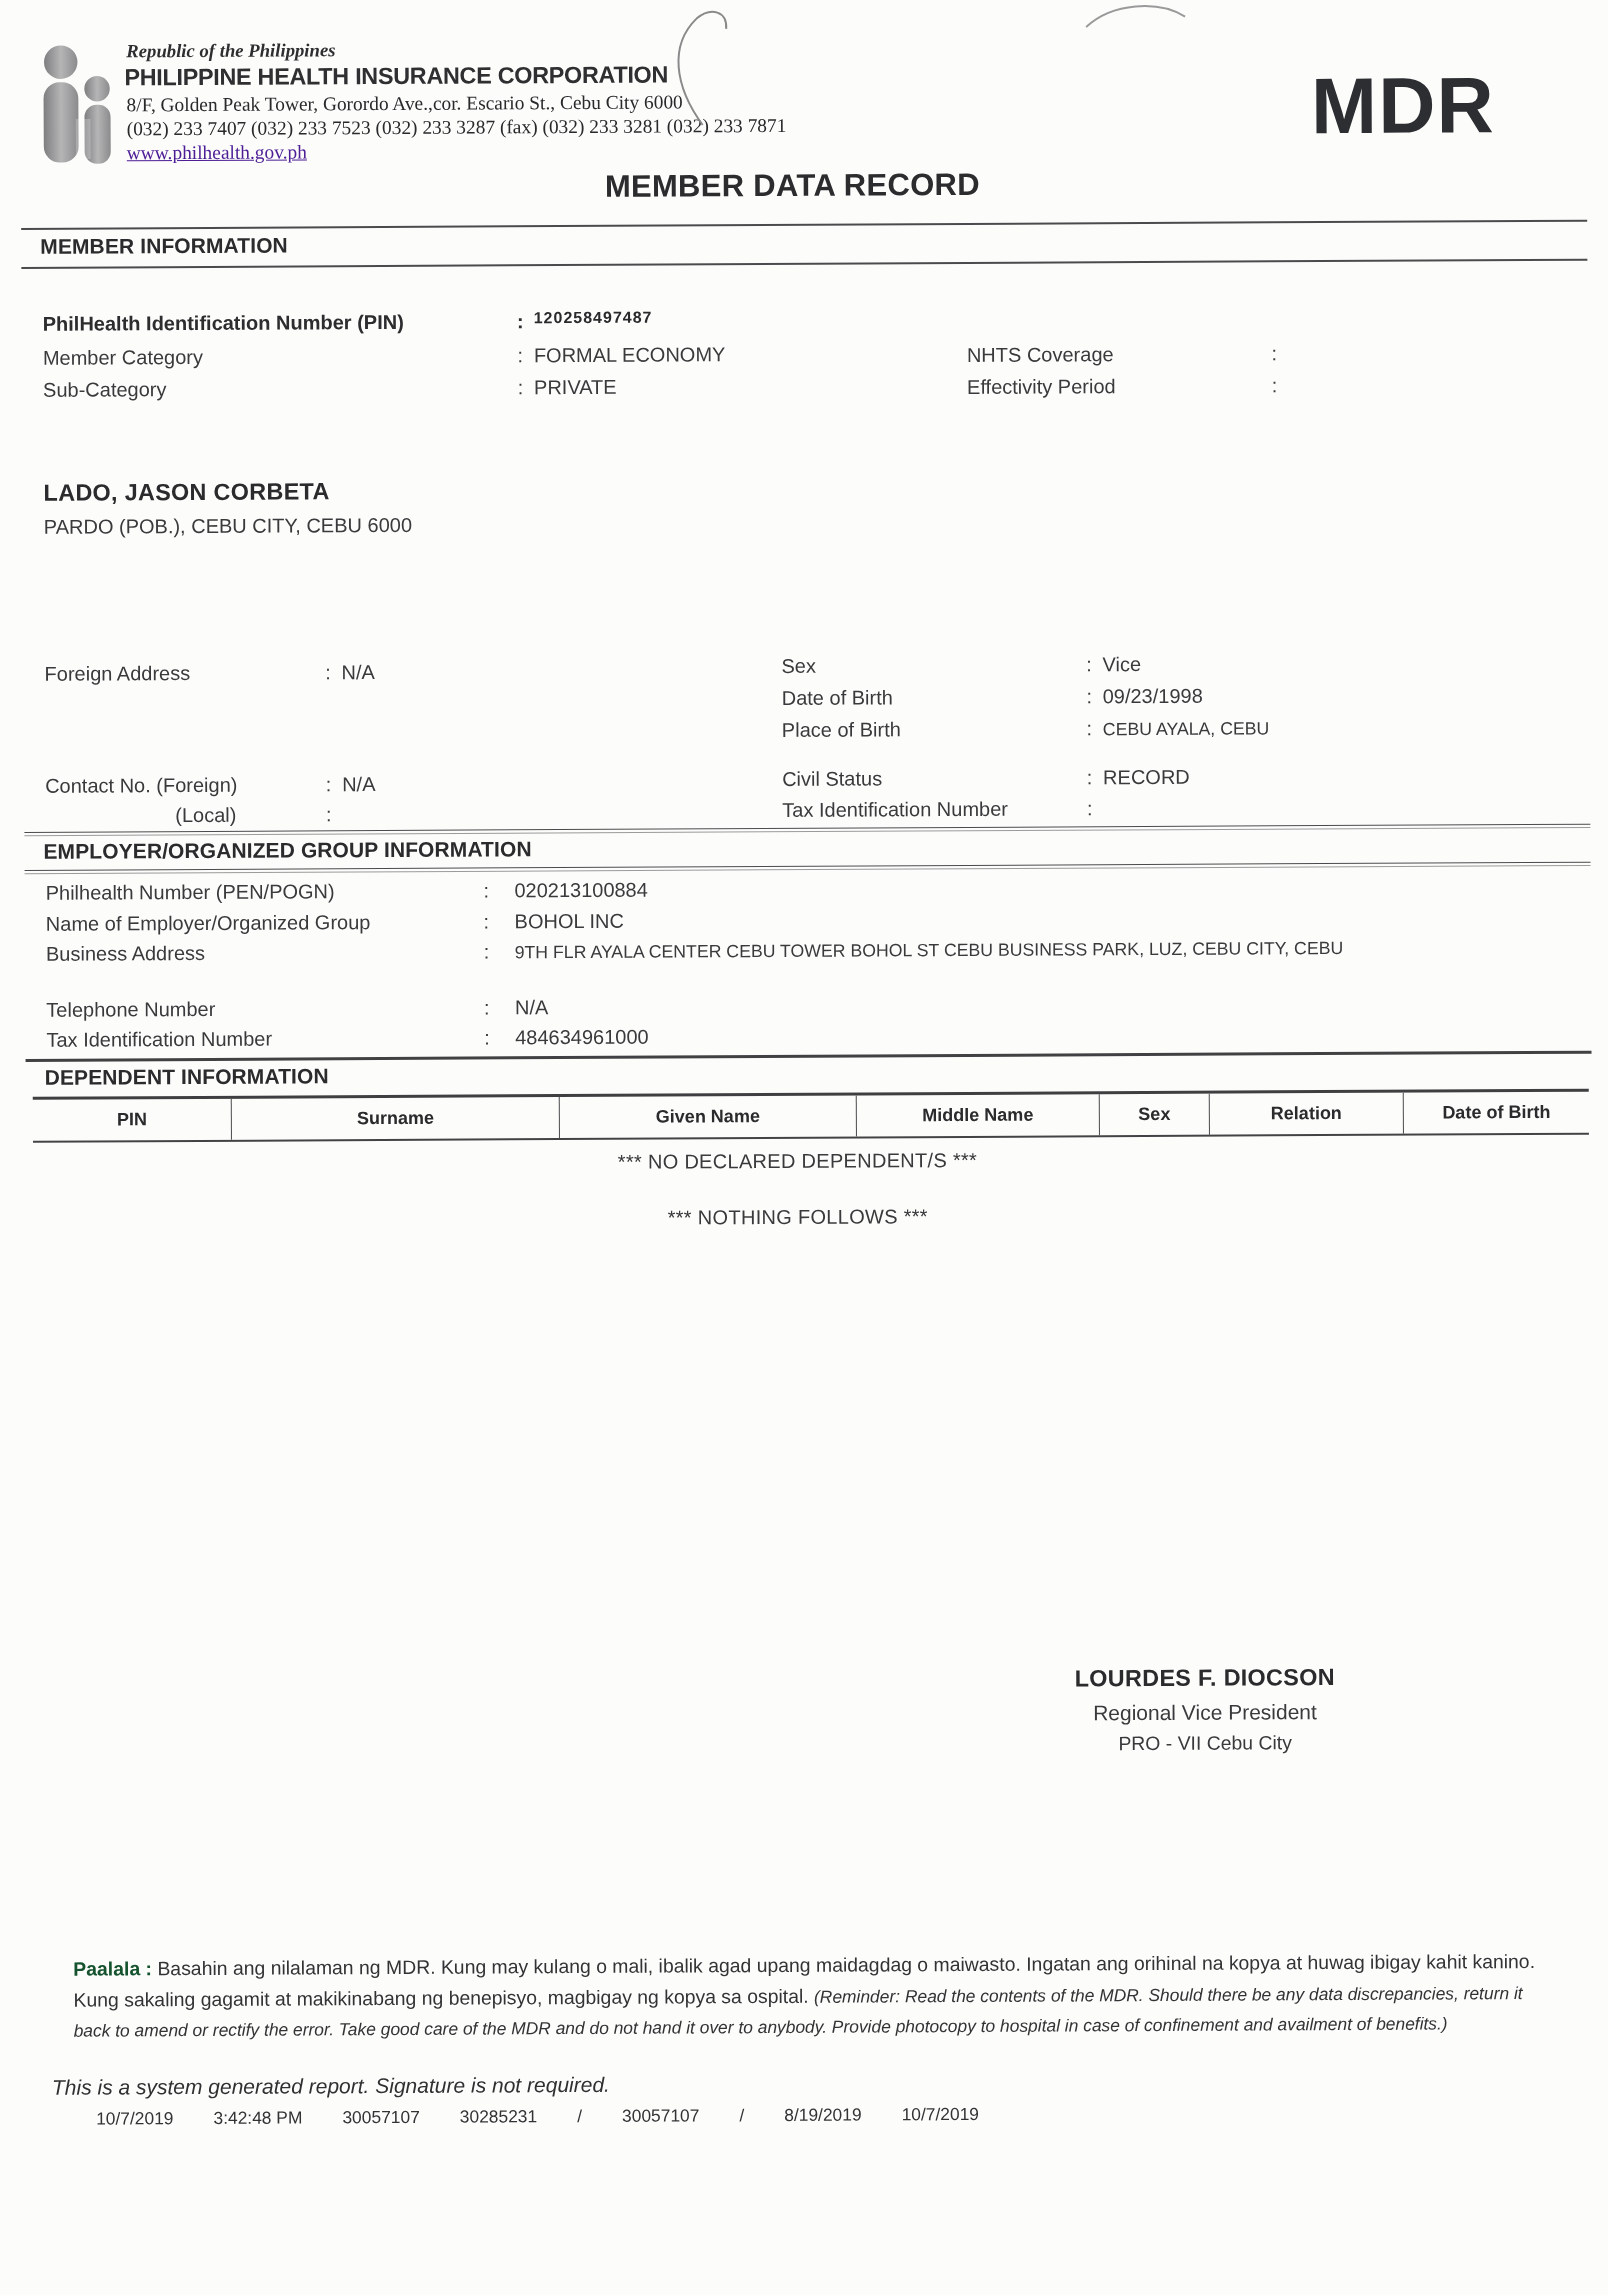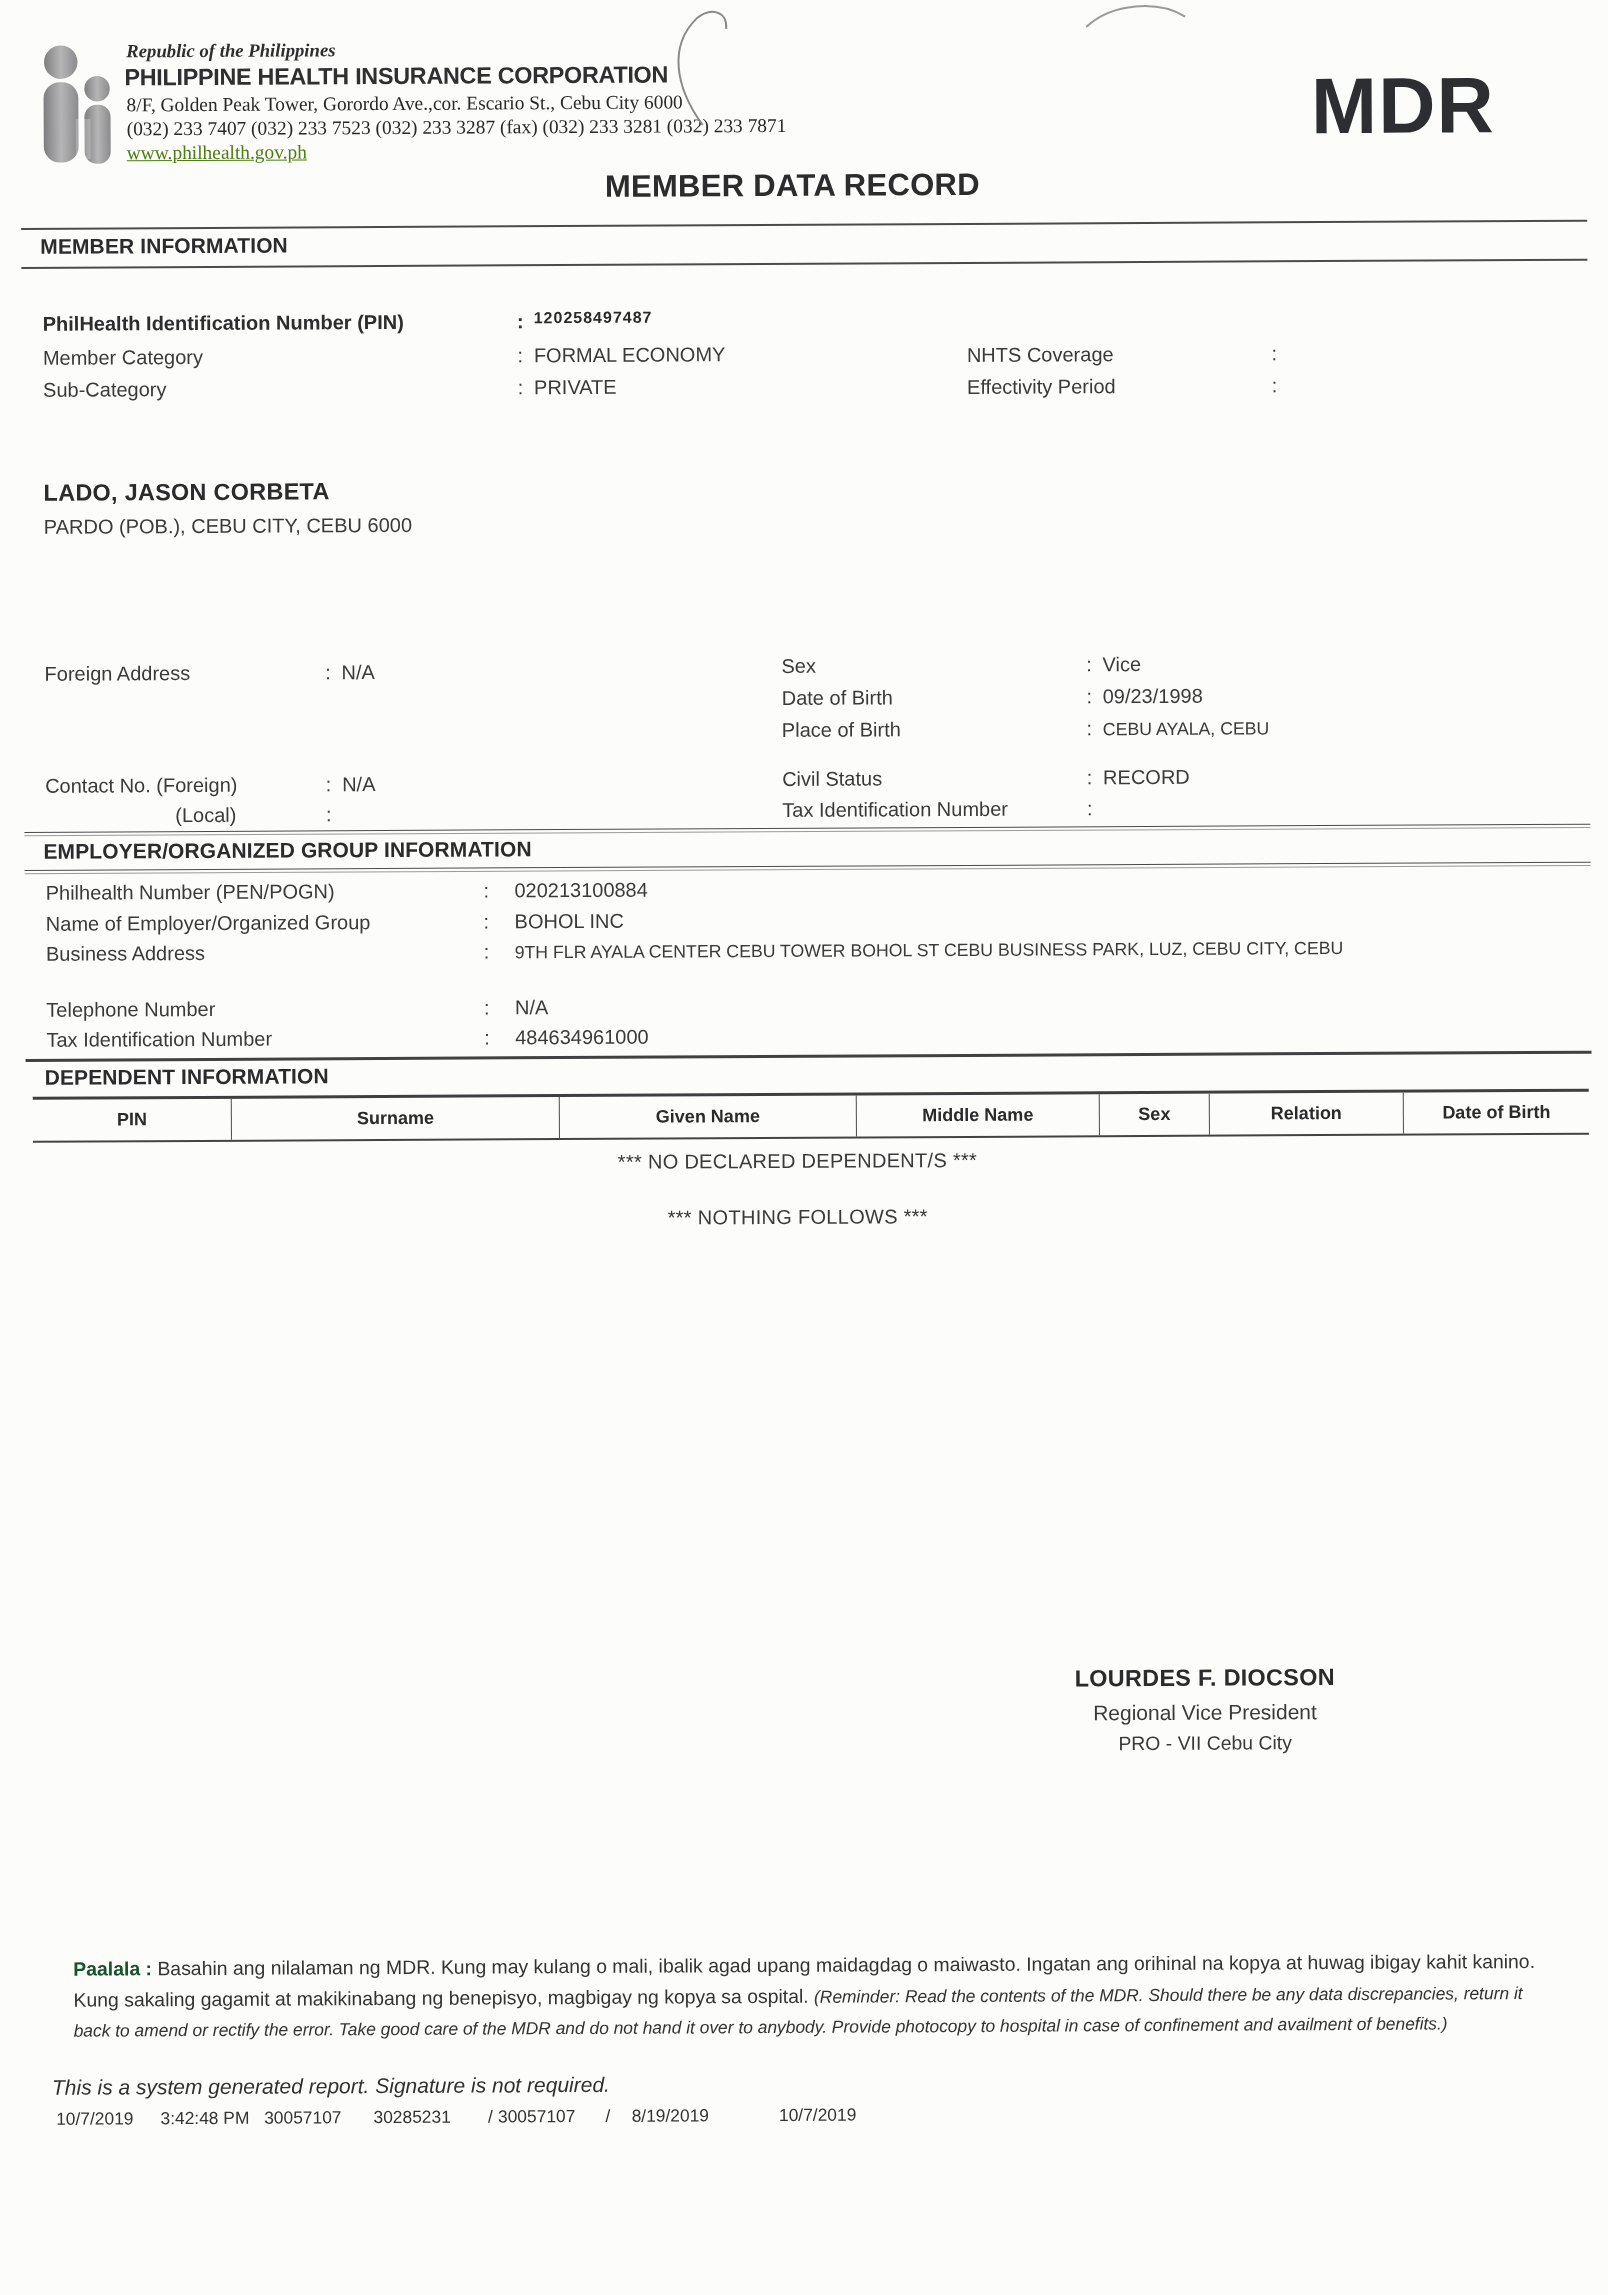--- a/index.html
+++ b/index.html
@@ -9,21 +9,21 @@
 
   
   .logo{position:absolute;left:35px;top:39px;width:87px;height:134px;}
   .h-republic{position:absolute;left:126px;top:41px;font-family:"Liberation Serif",serif;
               font-style:italic;font-weight:bold;font-size:18.7px;color:#2e2e30;}
   .h-corp{position:absolute;left:124px;top:65px;font-weight:bold;font-size:23.4px;
           letter-spacing:-0.3px;color:#2f2f31;}
   .h-addr{position:absolute;left:126px;top:95px;font-family:"Liberation Serif",serif;font-size:19.4px;color:#29292b;}
   .h-phones{position:absolute;left:126px;top:119px;font-family:"Liberation Serif",serif;font-size:19.4px;color:#29292b;}
   .h-web{position:absolute;left:126px;top:143px;font-family:"Liberation Serif",serif;font-size:19.4px;
-         color:#4d7c0f;text-decoration:underline;}
+         color:#4c1d95;text-decoration:underline;}
   .mdr{position:absolute;left:1262px;top:67px;width:281px;text-align:center;
        font-weight:bold;font-size:79px;letter-spacing:1.3px;color:#2c2e32;}
 
   .doc-title{position:absolute;left:13.4px;top:172px;width:1556px;text-align:center;
              font-weight:bold;font-size:31px;letter-spacing:0.3px;color:#2c2c2e;}
 
   
   .rule{position:absolute;left:20px;width:1566px;height:2px;background:#4b4b4d;}
   .rule.thick{height:3.3px;background:#414143;}
   .rule.dbl{height:1.3px;box-shadow:0 3.3px 0 rgba(75,75,77,0.55);}
@@ -58,21 +58,21 @@
   .sig-name{font-weight:bold;font-size:23.4px;letter-spacing:0.3px;color:#2b2b2d;}
   .sig-title{font-size:21px;margin-top:9.4px;}
   .sig-office{font-size:19.4px;margin-top:6.7px;}
 
   
   .paalala{position:absolute;left:63px;top:1954px;width:1486px;font-size:19.4px;line-height:1.58;color:#333335;}
   .paalala .plbl{font-weight:bold;color:#14532d;}
   .paalala .rem{font-style:italic;font-size:17.4px;}
   .sysnote{position:absolute;left:41px;top:2076px;font-style:italic;font-size:21px;color:#303032;}
   .meta{position:absolute;left:45px;top:2109px;display:flex;font-size:17.4px;color:#333335;white-space:nowrap;}
-  .meta span{flex:none;}
+  .meta span{flex:none;margin-left:40px;}
   .m1{margin-left:0;} .m2{margin-left:27px;} .m3{margin-left:14.7px;} .m4{margin-left:32px;}
   .m5{margin-left:37px;} .m6{margin-left:5.3px;} .m7{margin-left:30px;} .m8{margin-left:21.4px;} .m9{margin-left:70px;}
 
   .artifact{position:absolute;pointer-events:none;}
 </style>
 </head>
 <body>
 
 <div class="page">
   <div class="tilt">

